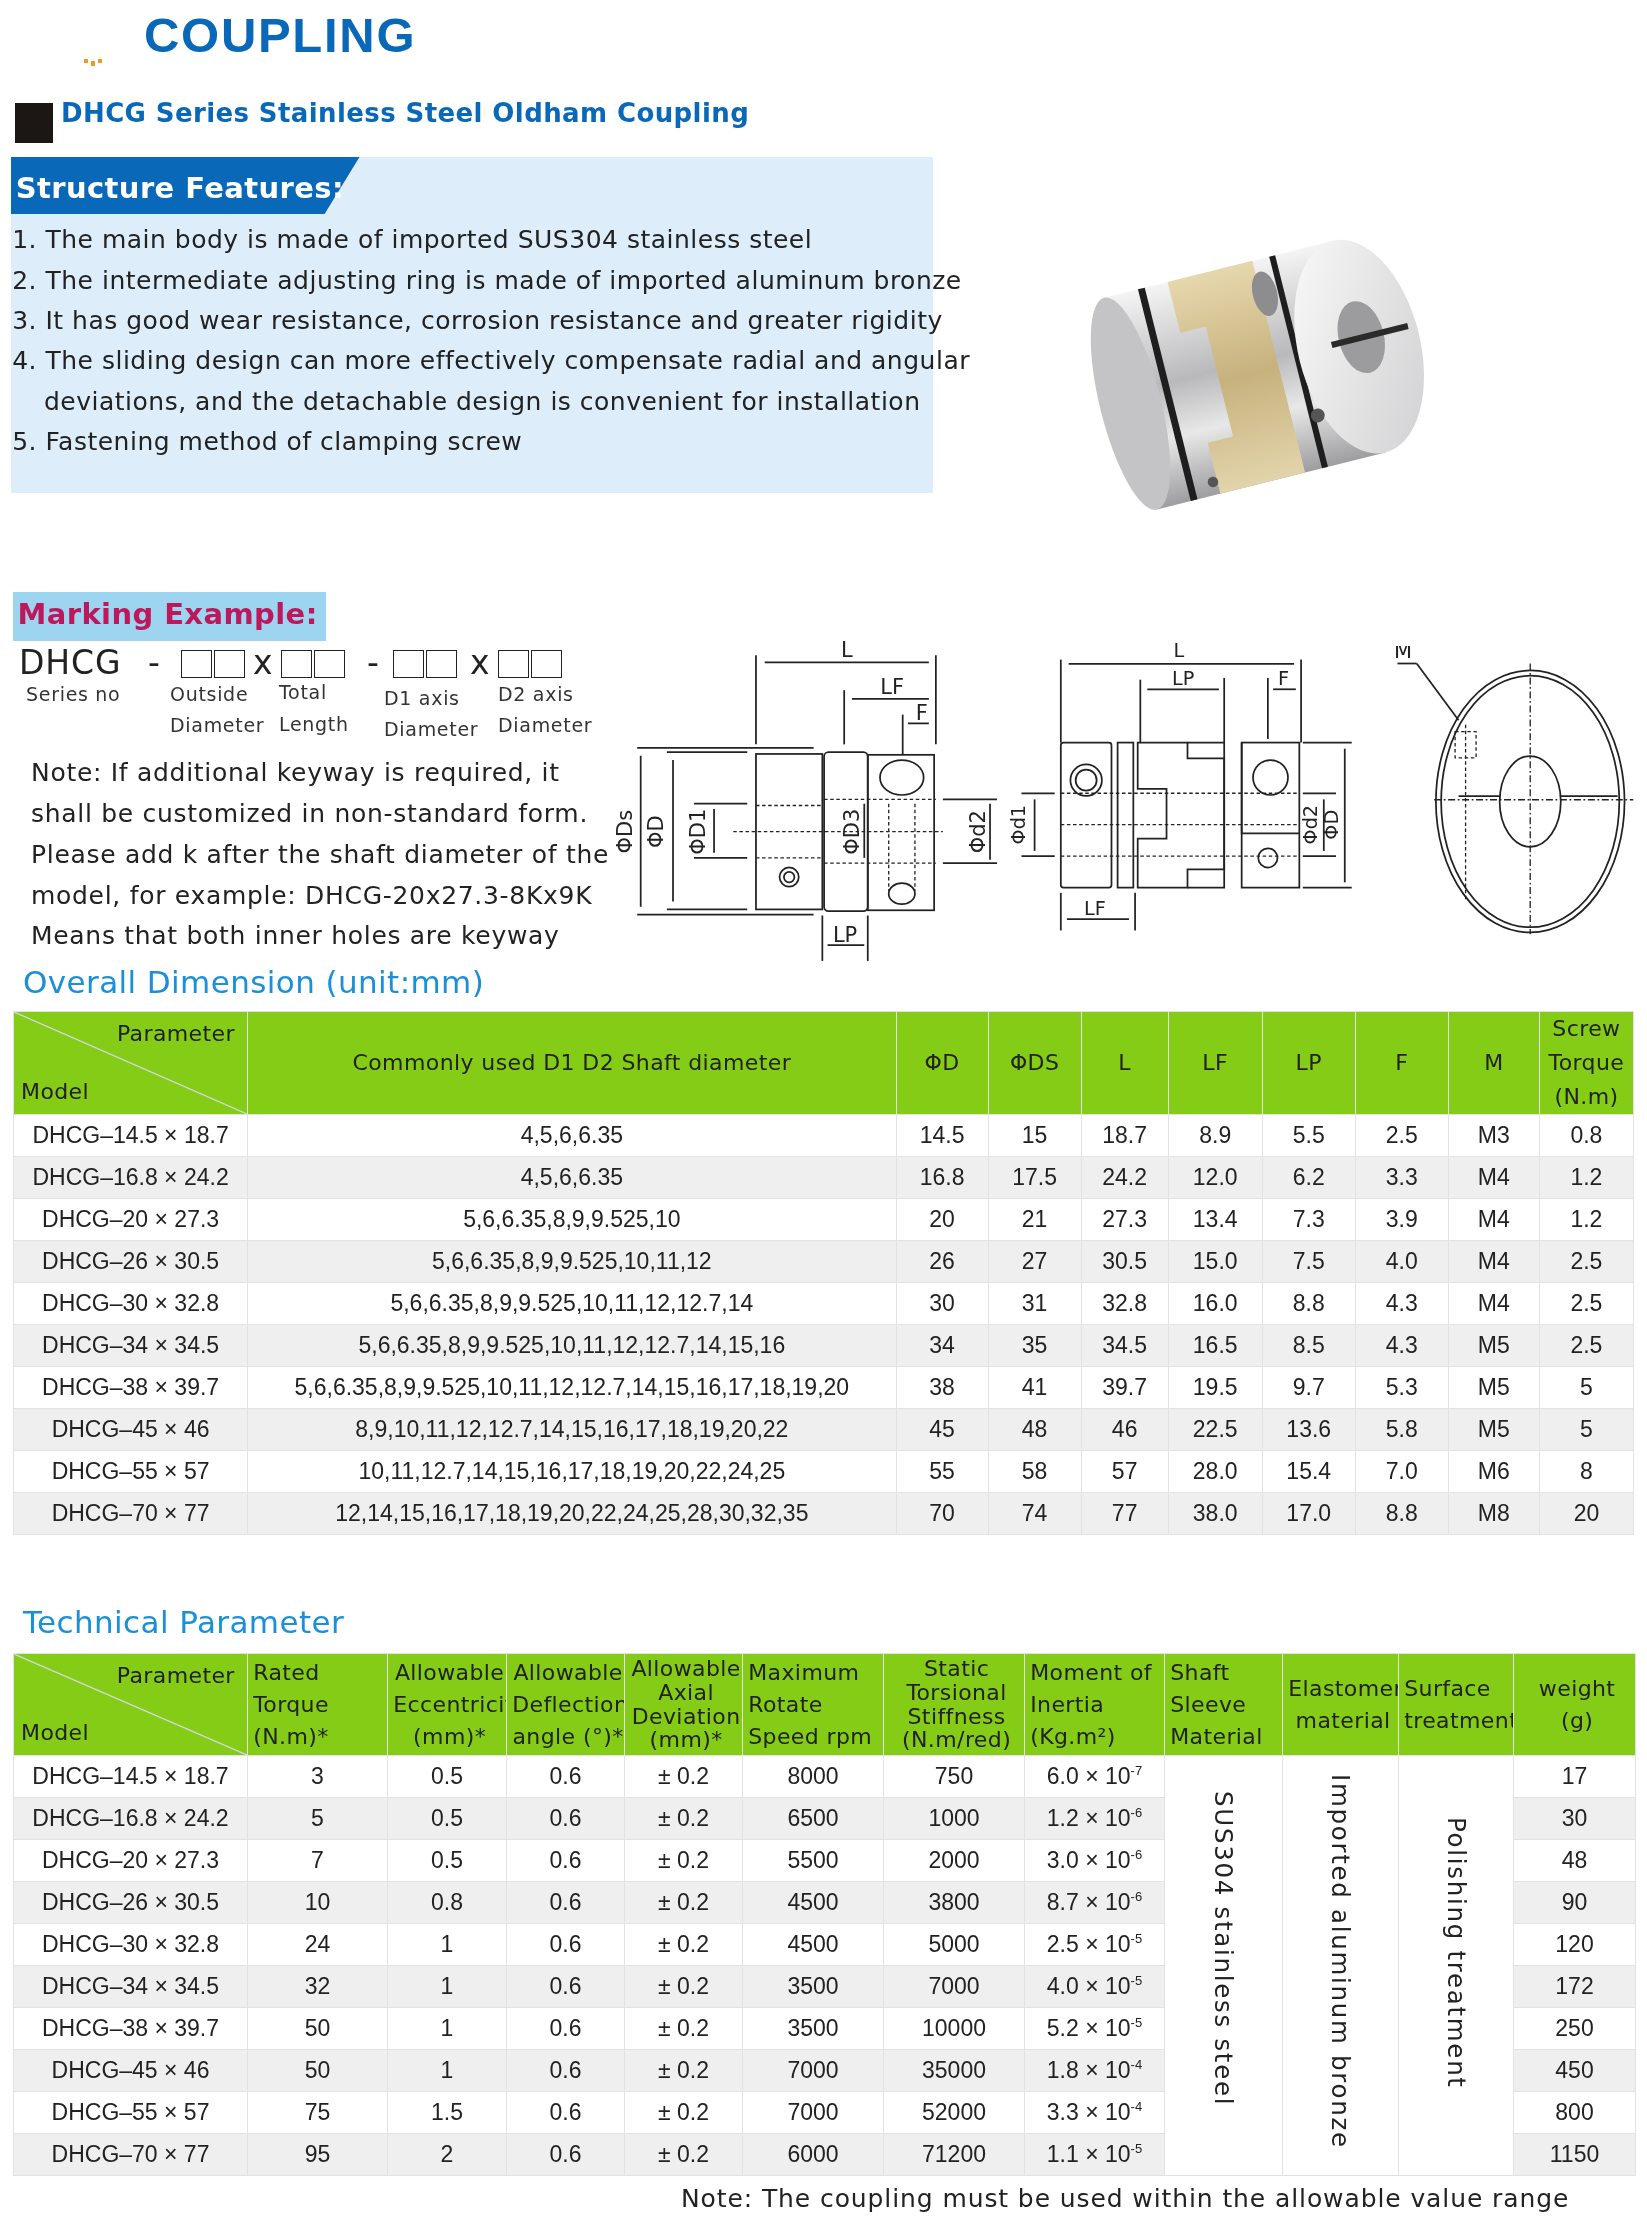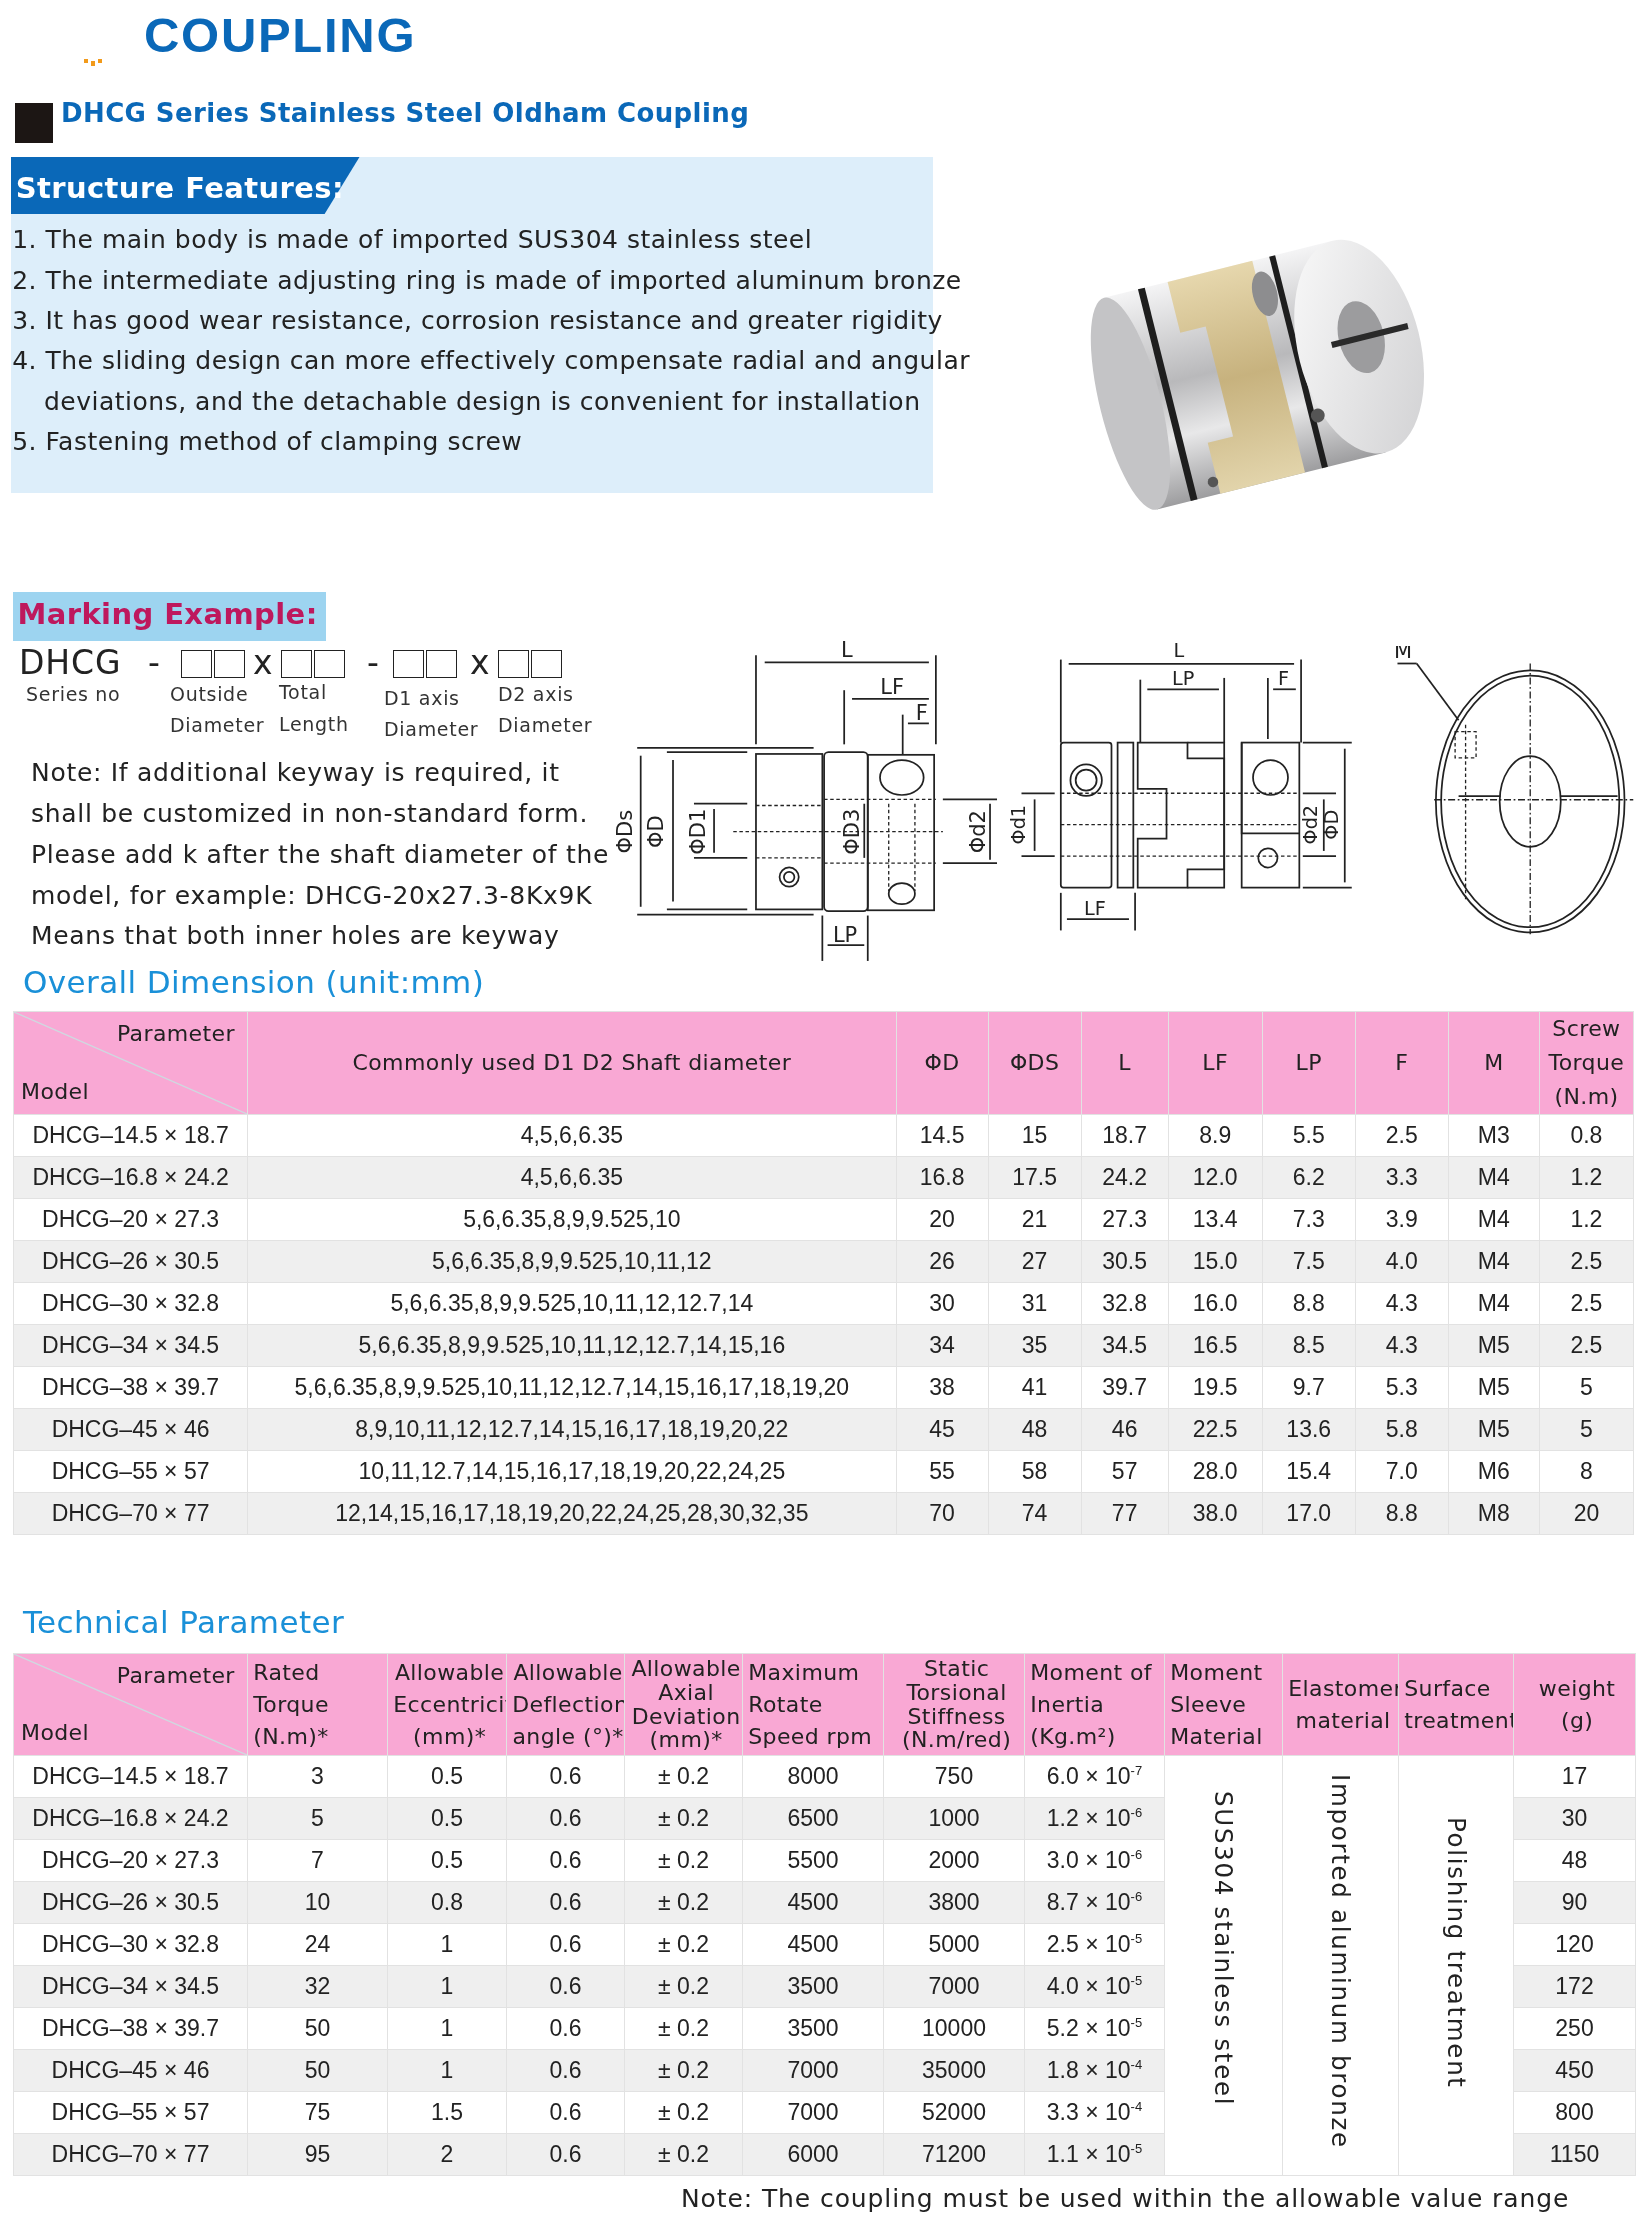--- a/index.html
+++ b/index.html
@@ -33,21 +33,21 @@
 
   .drawing { position: absolute; }
   .drawing text { font-family: "DejaVu Sans", sans-serif; fill: #222; }
 
   
   .section-title { left: 23px; font-size: 31px; color: #1a90d8; letter-spacing: 0.4px; }
 
   
   table { position: absolute; border-collapse: collapse; table-layout: fixed; }
   th, td { border: 1.7px solid #e2e2e2; text-align: center; vertical-align: middle; overflow: hidden; }
-  th { background: #f9a8d4; font-weight: normal; color: #222; font-size: 22px; line-height: 34px; letter-spacing: 0.4px; }
+  th { background: #84cc16; font-weight: normal; color: #222; font-size: 22px; line-height: 34px; letter-spacing: 0.4px; }
   td { font-family: "Liberation Sans", sans-serif; font-size: 23px; color: #222; height: 42px; padding: 0; white-space: nowrap; }
   tr.alt td { background: #efefef; }
   .diag-cell { position: relative; }
   .diag-cell .diag { position: absolute; left: 0; top: 0; width: 100%; height: 100%; }
   .diag-cell .param { position: absolute; right: 12.2px; top: 5.2px; font-size: 22px; }
   .diag-cell .model { position: absolute; left: 7px; bottom: 5.2px; font-size: 22px; }
   .vert { writing-mode: vertical-rl; font-family: "DejaVu Sans", sans-serif; font-size: 24.5px; color: #222; letter-spacing: 1.7px; }
   td.merged { background: #ffffff !important; vertical-align: top; padding-top: 44px; }
   sup { font-size: 13px; }
 
@@ -482,21 +482,21 @@
           <div>Torsional</div>
           <div>Stiffness</div>
           <div>(N.m/red)</div>
         </th>
         <th style="line-height: 32px; text-align: left; padding-left: 5.2px;">
           <div>Moment of</div>
           <div>Inertia</div>
           <div>(Kg.m²)</div>
         </th>
         <th style="line-height: 32px; text-align: left; padding-left: 5.2px;">
-          <div>Moment</div>
+          <div>Shaft</div>
           <div>Sleeve</div>
           <div>Material</div>
         </th>
         <th style="line-height: 32px; text-align: center; padding-left: 5.2px;">
           <div>Elastomer</div>
           <div>material</div>
         </th>
         <th style="line-height: 32px; text-align: left; padding-left: 5.2px;">
           <div>Surface</div>
           <div>treatment</div>

